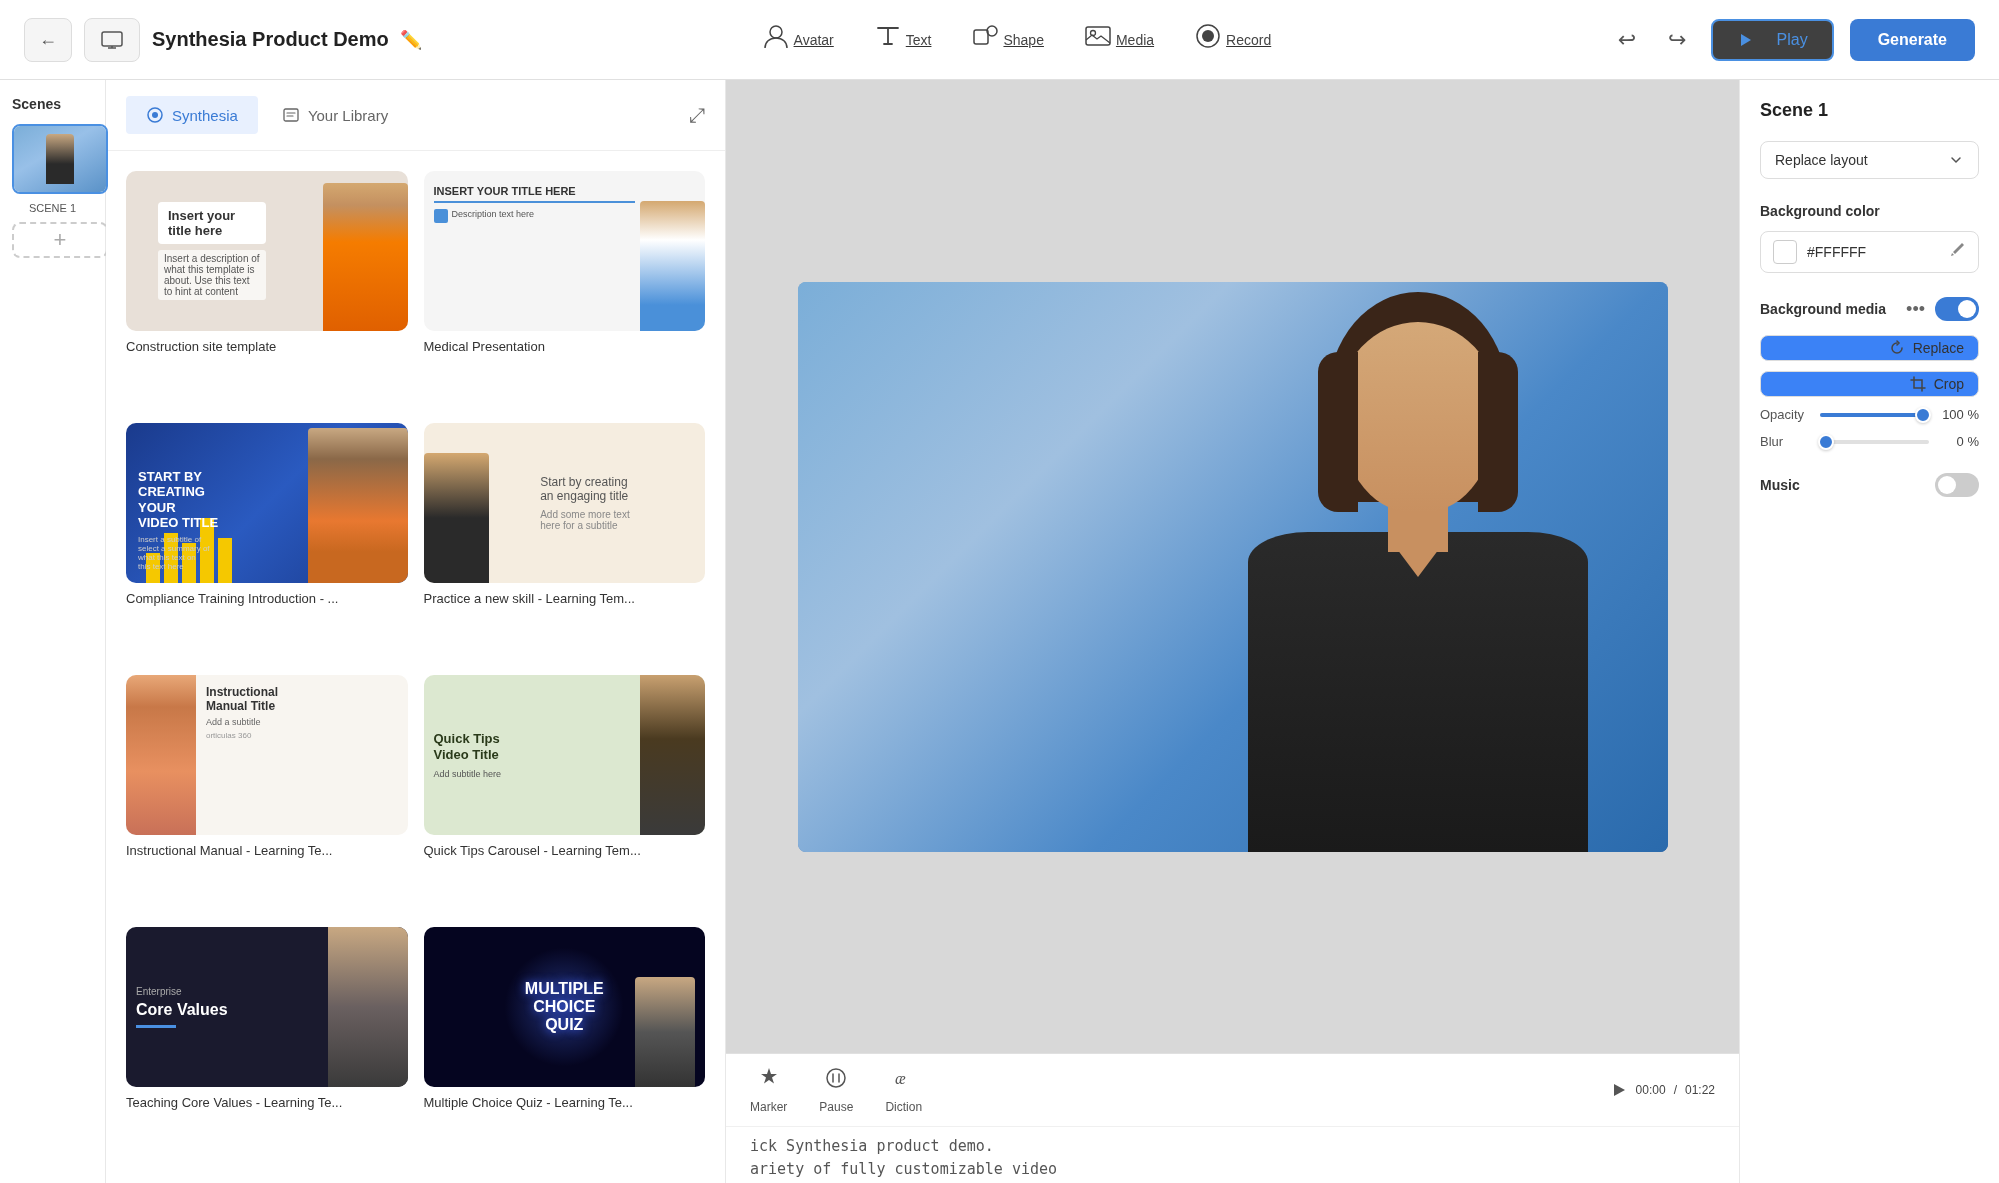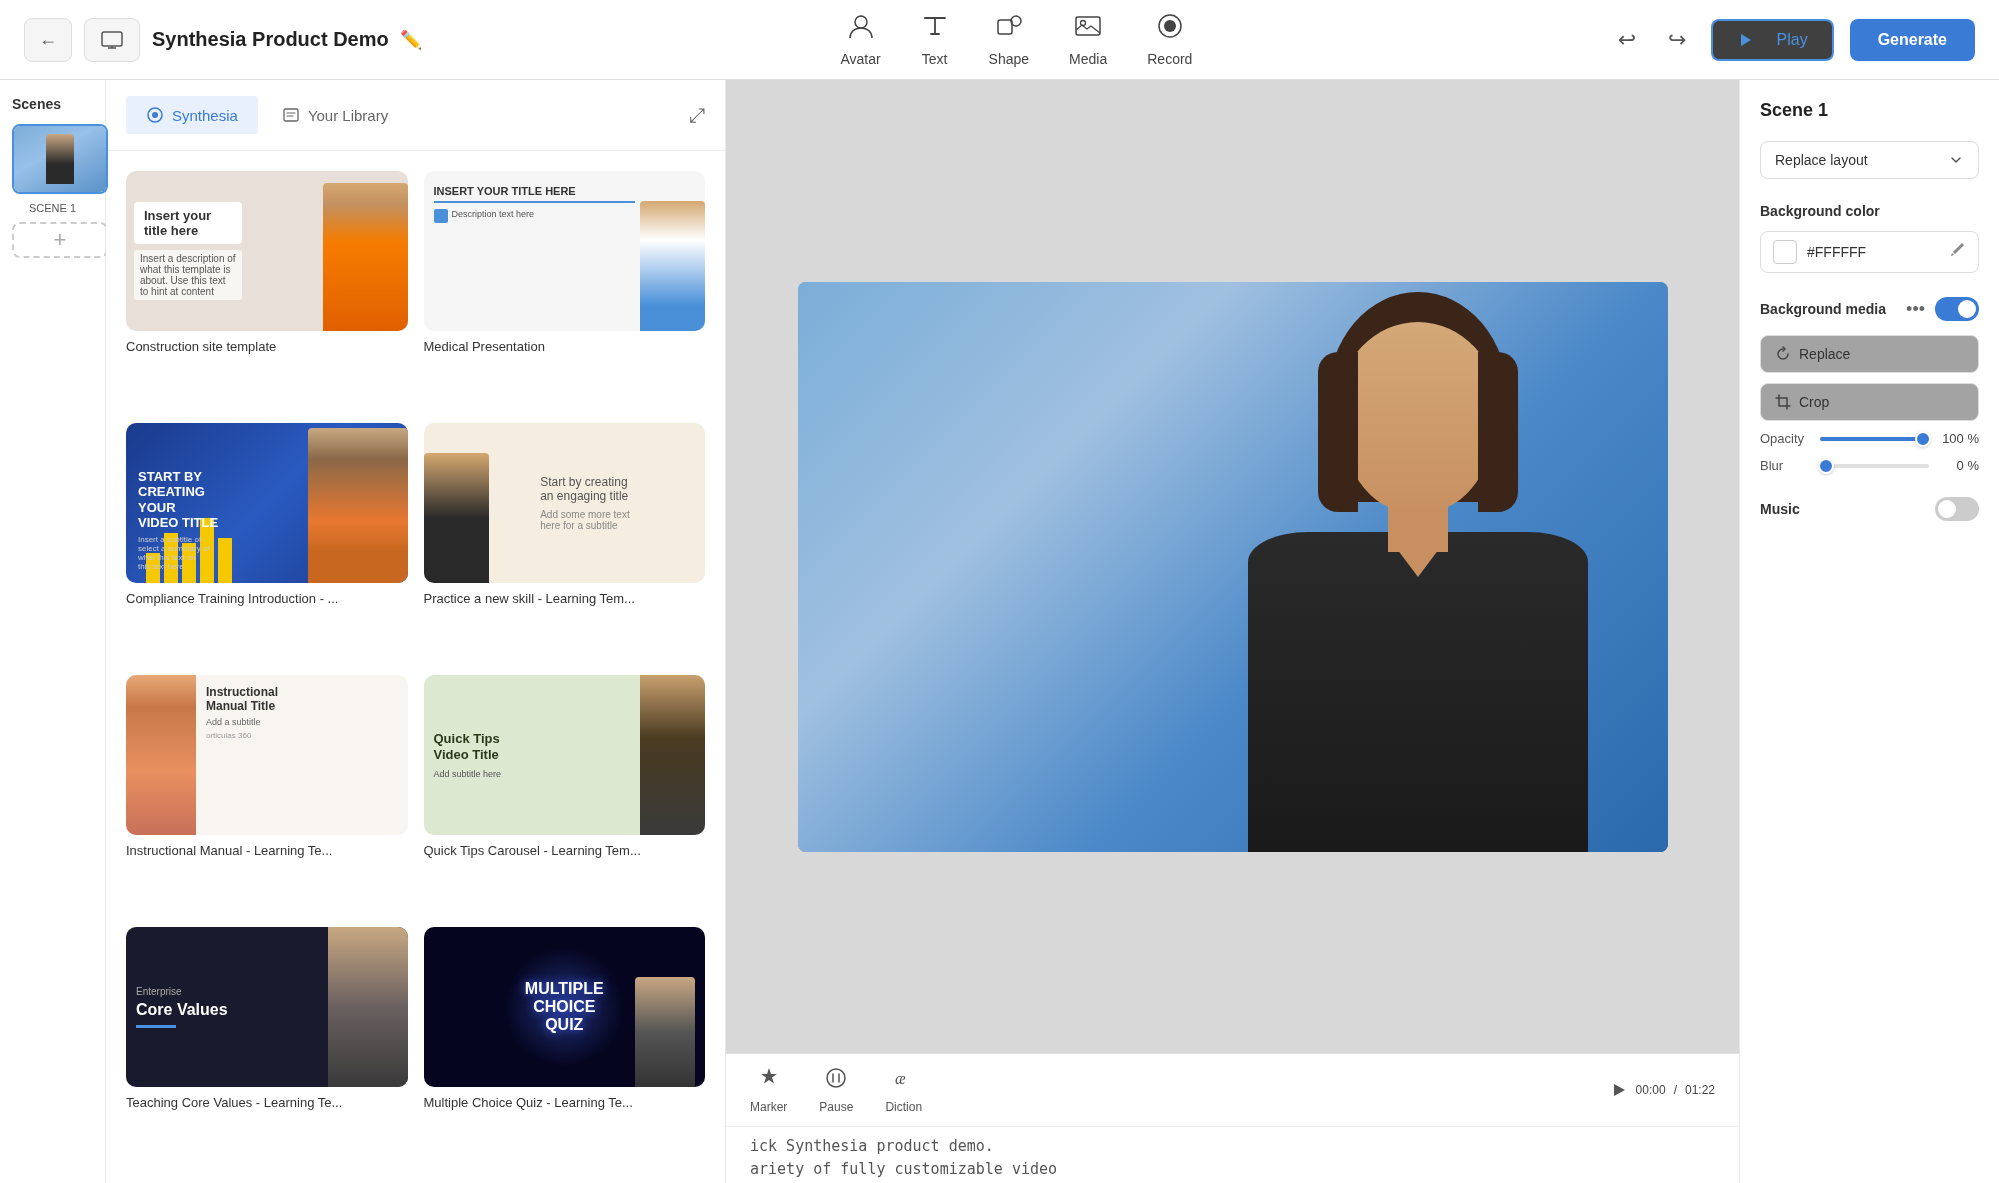--- a/index.html
+++ b/index.html
@@ -22,22 +22,22 @@
     }
     .screen-btn {
       background: #f5f5f5; border: 1px solid #ddd; border-radius: 8px;
       width: 56px; height: 44px; display: flex; align-items: center; justify-content: center;
       cursor: pointer; font-size: 16px; color: #555;
     }
     .project-title { font-size: 20px; font-weight: 600; color: #222; }
     .edit-icon { color: #888; font-size: 18px; cursor: pointer; }
 
     .toolbar-item {
-      display: flex; flex-direction: column; align-items: center; gap: 4px;
-      cursor: pointer; color: #333;
+      display: flex; flex-direction: row; align-items: center; gap: 4px;
+      cursor: pointer; color: #333; text-decoration: underline;
     }
     .toolbar-item .icon-wrap { font-size: 26px; color: #444; }
     .toolbar-item .label { font-size: 14px; color: #444; }
 
     .undo-btn, .redo-btn {
       background: none; border: none; cursor: pointer; font-size: 22px; color: #555; padding: 8px;
     }
     .play-btn {
       background: #404040; border: 2px solid #4a90e2; color: #4a90e2;
       border-radius: 8px; padding: 10px 24px; font-size: 16px; font-weight: 400; cursor: pointer;
@@ -183,23 +183,23 @@
       position: relative; cursor: pointer;
     }
     .toggle-knob {
       position: absolute; right: 3px; top: 3px;
       width: 18px; height: 18px; border-radius: 50%; background: #fff;
     }
     .toggle-music { background: #ccc; }
     .toggle-music .toggle-knob { right: auto; left: 3px; }
 
     .action-btn {
-      width: 100%; padding: 10px 14px; border: 1px solid #ddd; border-radius: 8px;
-      font-size: 14px; color: #333; background: #a3a3a3; cursor: pointer;
-      display: flex; align-items: center; justify-content: flex-start; gap: 8px;
+      width: 100%; padding: 4px 14px; border: 1px solid #ddd; border-radius: 8px;
+      font-size: 14px; color: #333; background: #3b82f6; cursor: pointer;
+      display: flex; align-items: center; justify-content: flex-end; gap: 8px;
       margin-bottom: 10px;
     }
 
     .slider-row { display: flex; align-items: center; gap: 10px; margin-bottom: 12px; }
     .slider-label { font-size: 13px; color: #555; width: 50px; }
     .slider-track {
       flex: 1; height: 4px; background: #e0e0e0; border-radius: 2px; position: relative;
     }
     .slider-fill { height: 100%; background: #3a7bd5; border-radius: 2px; }
     .slider-thumb {
@@ -377,21 +377,21 @@
       </div>
       <button class="expand-btn">
         <span>⤢</span>
       </button>
     </div>
 
     <div class="templates-grid">
 
       <div class="template-card">
         <div class="template-thumb tmpl-construction">
-          <div style="position:absolute;left:8px;top:50%;transform:translateY(-50%);z-index:2;">
+          <div style="position:absolute;left:32px;top:50%;transform:translateY(-50%);z-index:2;">
             <div style="background:#fff;padding:6px 10px;border-radius:4px;font-size:13px;font-weight:600;color:#333;margin-bottom:6px;">Insert your<br>title here</div>
             <div style="font-size:10px;color:#555;background:rgba(255,255,255,0.7);padding:3px 6px;border-radius:3px;">Insert a description of<br>what this template is<br>about. Use this text<br>to hint at content</div>
           </div>
           <div style="position:absolute;right:0;bottom:0;width:85px;height:148px;background:linear-gradient(180deg,#d4a870 0%,#c49060 15%,#f57c00 40%,#e06000 100%);border-radius:4px 4px 0 0;z-index:1;"></div>
         </div>
         <div class="template-name">Construction site template</div>
       </div>
 
       <div class="template-card">
         <div class="template-thumb tmpl-medical">

